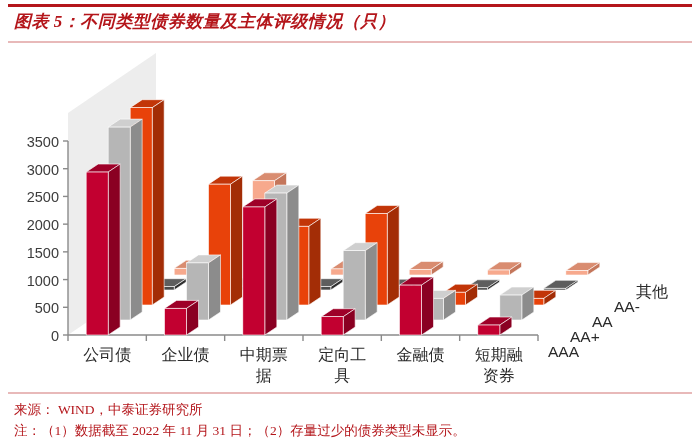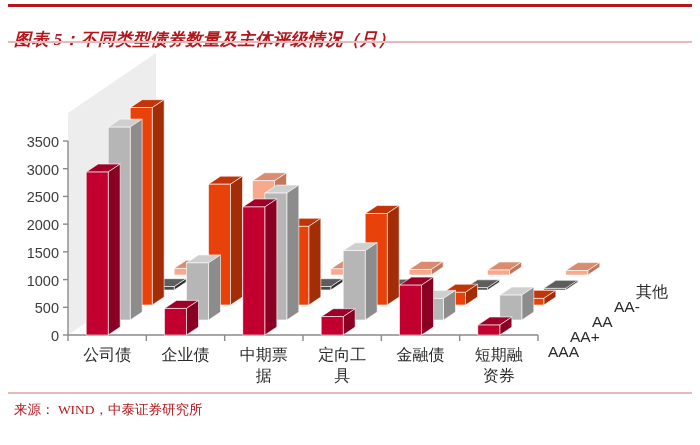--- a/index.html
+++ b/index.html
@@ -18,21 +18,21 @@
     position:absolute;left:8px;top:4px;width:684px;height:3px;background:#B4161B;
   }
   #header .rule-bot{
     position:absolute;left:8px;top:41px;width:684px;height:2px;background:#E8B9B9;
   }
   #chart-title{
     position:absolute;left:14px;top:10px;
     font-family:"Liberation Serif",serif;
     font-weight:bold;font-style:italic;
     font-size:17px;color:#B4161B;
-    letter-spacing:.5px;white-space:nowrap;margin-top:18px;
+    letter-spacing:.5px;white-space:nowrap;
   }
   
   #plot{
     position:absolute;left:0;top:48px;width:700px;height:340px;
   }
   #plot svg{display:block;}
   
   #footer{
     position:absolute;left:0;top:392px;width:584px;height:53px;
   }
@@ -264,13 +264,14 @@
         <text x="592" y="279" font-family="&quot;Liberation Sans&quot;, sans-serif" font-size="15.5" fill="#2A2A2A">AA</text>
         <text x="614" y="264" font-family="&quot;Liberation Sans&quot;, sans-serif" font-size="15.5" fill="#2A2A2A">AA-</text>
         <text x="636" y="249" font-family="&quot;Liberation Serif&quot;, serif" font-size="16" fill="#2A2A2A">其他</text>
       </g>
     </svg>
 </div>
 
 <div id="footer">
   <div class="rule"></div>
   <div class="foot-line" id="foot-source">来源： WIND，中泰证券研究所</div>
+  <div class="foot-line" id="foot-note">注：（1）数据截至 2022 年 11 月 31 日；（2）存量过少的债券类型未显示。</div>
 </div>
 
 </body></html>

